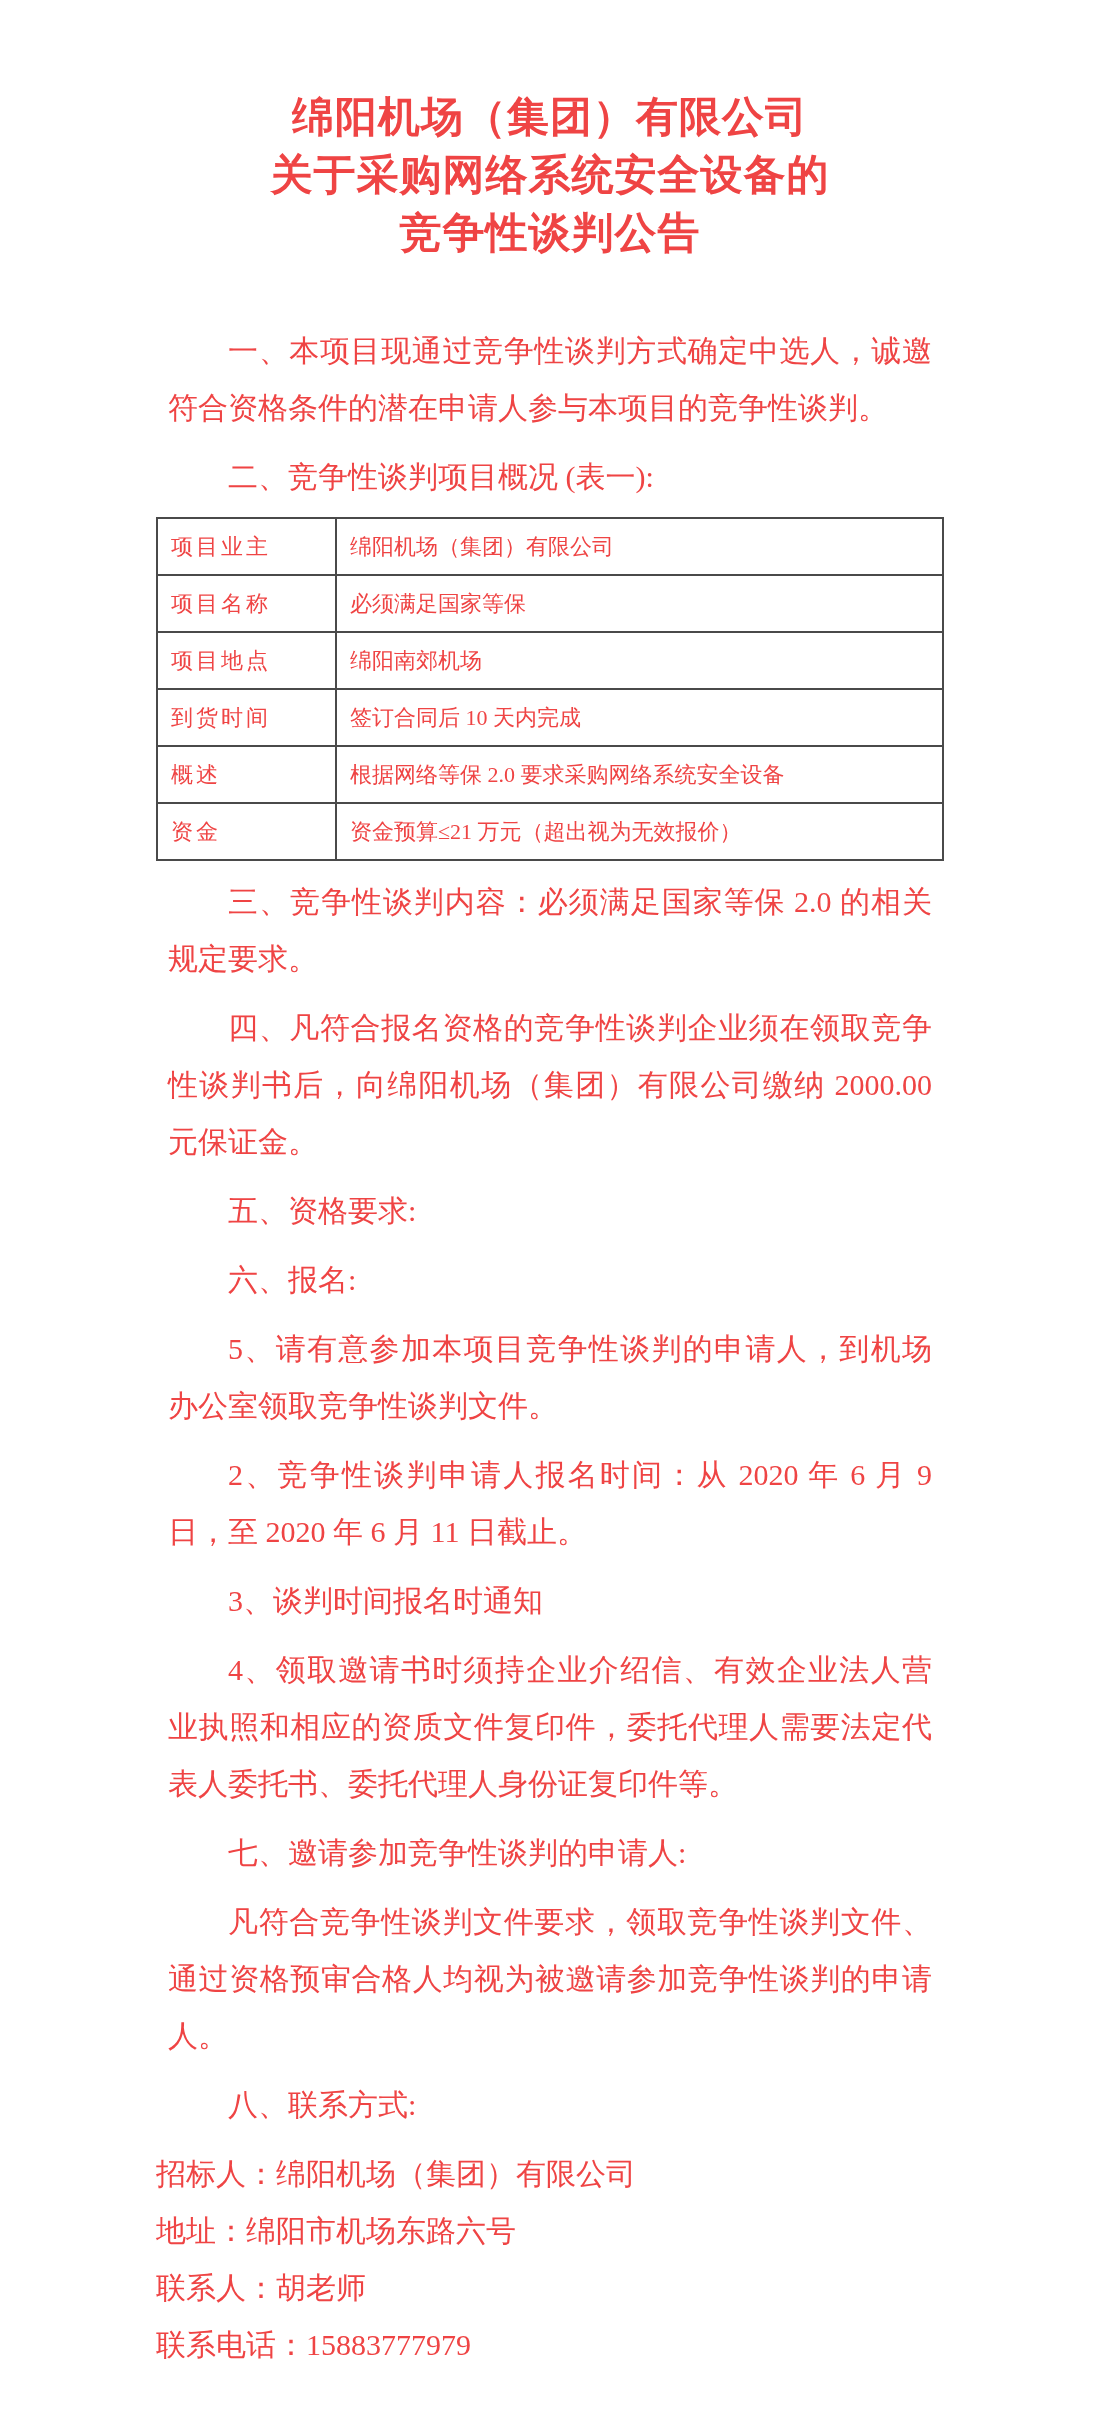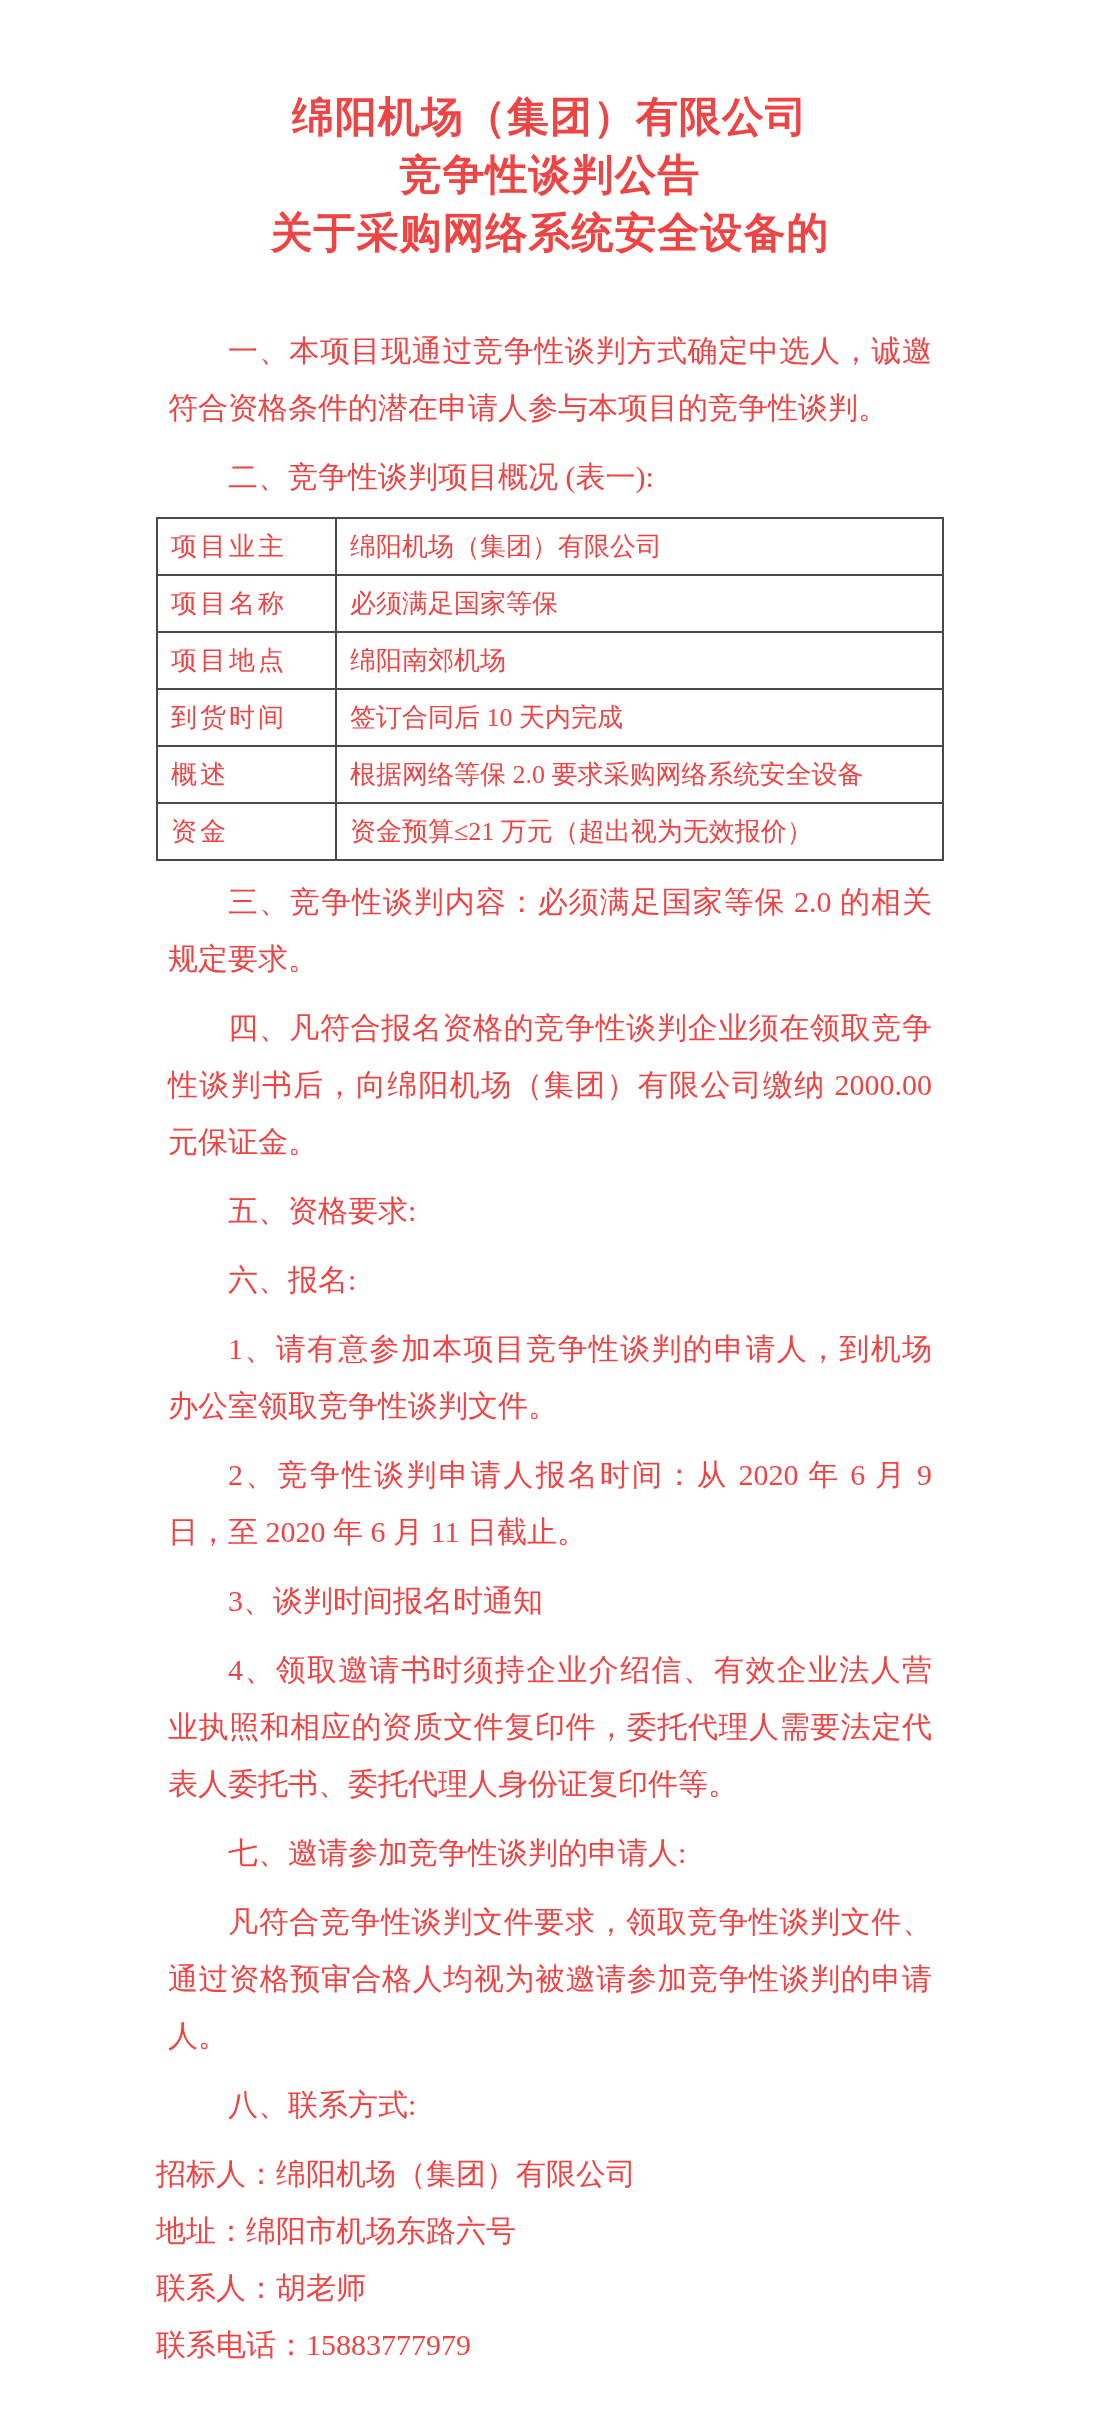--- a/index.html
+++ b/index.html
@@ -41,21 +41,21 @@
   table.info-table {
     width: 100%;
     border-collapse: collapse;
     table-layout: fixed;
     margin: 0;
   }
   table.info-table td {
     border: 2px solid #4a4a4a;
     height: 55px;
     vertical-align: middle;
-    font-size: 26px;
+    font-size: 22px;
     line-height: 38px;
     padding: 0 6px 0 13px;
     overflow: hidden;
     white-space: nowrap;
   }
   table.info-table td.cell-label {
     width: 158px;
     letter-spacing: 3px;
   }
   .contact-block p.para {
@@ -63,22 +63,22 @@
     font-family: Liberation Serif, serif;
   }
 </style>
 </head>
 <body>
 
 <div class="page">
 
   <div class="doc-title">
     <p class="title-line">绵阳机场（集团）有限公司</p>
+    <p class="title-line">关于采购网络系统安全设备的</p>
     <p class="title-line">竞争性谈判公告</p>
-    <p class="title-line">关于采购网络系统安全设备的</p>
   </div>
 
   <div class="doc-body">
 
     <p class="para indent">一、本项目现通过竞争性谈判方式确定中选人，诚邀符合资格条件的潜在申请人参与本项目的竞争性谈判。</p>
     <p class="para indent">二、竞争性谈判项目概况 (表一):</p>
 
     <table class="info-table">
       <tbody>
         <tr>
@@ -105,21 +105,21 @@
           <td class="cell-label">资金</td>
           <td class="cell-value">资金预算≤21 万元（超出视为无效报价）</td>
         </tr>
       </tbody>
     </table>
 
     <p class="para indent">三、竞争性谈判内容：必须满足国家等保 2.0 的相关规定要求。</p>
     <p class="para indent">四、凡符合报名资格的竞争性谈判企业须在领取竞争性谈判书后，向绵阳机场（集团）有限公司缴纳 2000.00 元保证金。</p>
     <p class="para indent">五、资格要求:</p>
     <p class="para indent">六、报名:</p>
-    <p class="para indent">1、请有意参加本项目竞争性谈判的申请人，到机场办公室领取竞争性谈判文件。</p>
+    <p class="para indent">5、请有意参加本项目竞争性谈判的申请人，到机场办公室领取竞争性谈判文件。</p>
     <p class="para indent">2、竞争性谈判申请人报名时间：从 2020 年 6 月 9 日，至 2020 年 6 月 11 日截止。</p>
     <p class="para indent">3、谈判时间报名时通知</p>
     <p class="para indent">4、领取邀请书时须持企业介绍信、有效企业法人营业执照和相应的资质文件复印件，委托代理人需要法定代表人委托书、委托代理人身份证复印件等。</p>
     <p class="para indent">七、邀请参加竞争性谈判的申请人:</p>
     <p class="para indent">凡符合竞争性谈判文件要求，领取竞争性谈判文件、通过资格预审合格人均视为被邀请参加竞争性谈判的申请人。</p>
     <p class="para indent">八、联系方式:</p>
 
     <div class="contact-block">
       <p class="para">招标人：绵阳机场（集团）有限公司</p>
       <p class="para">地址：绵阳市机场东路六号</p>

